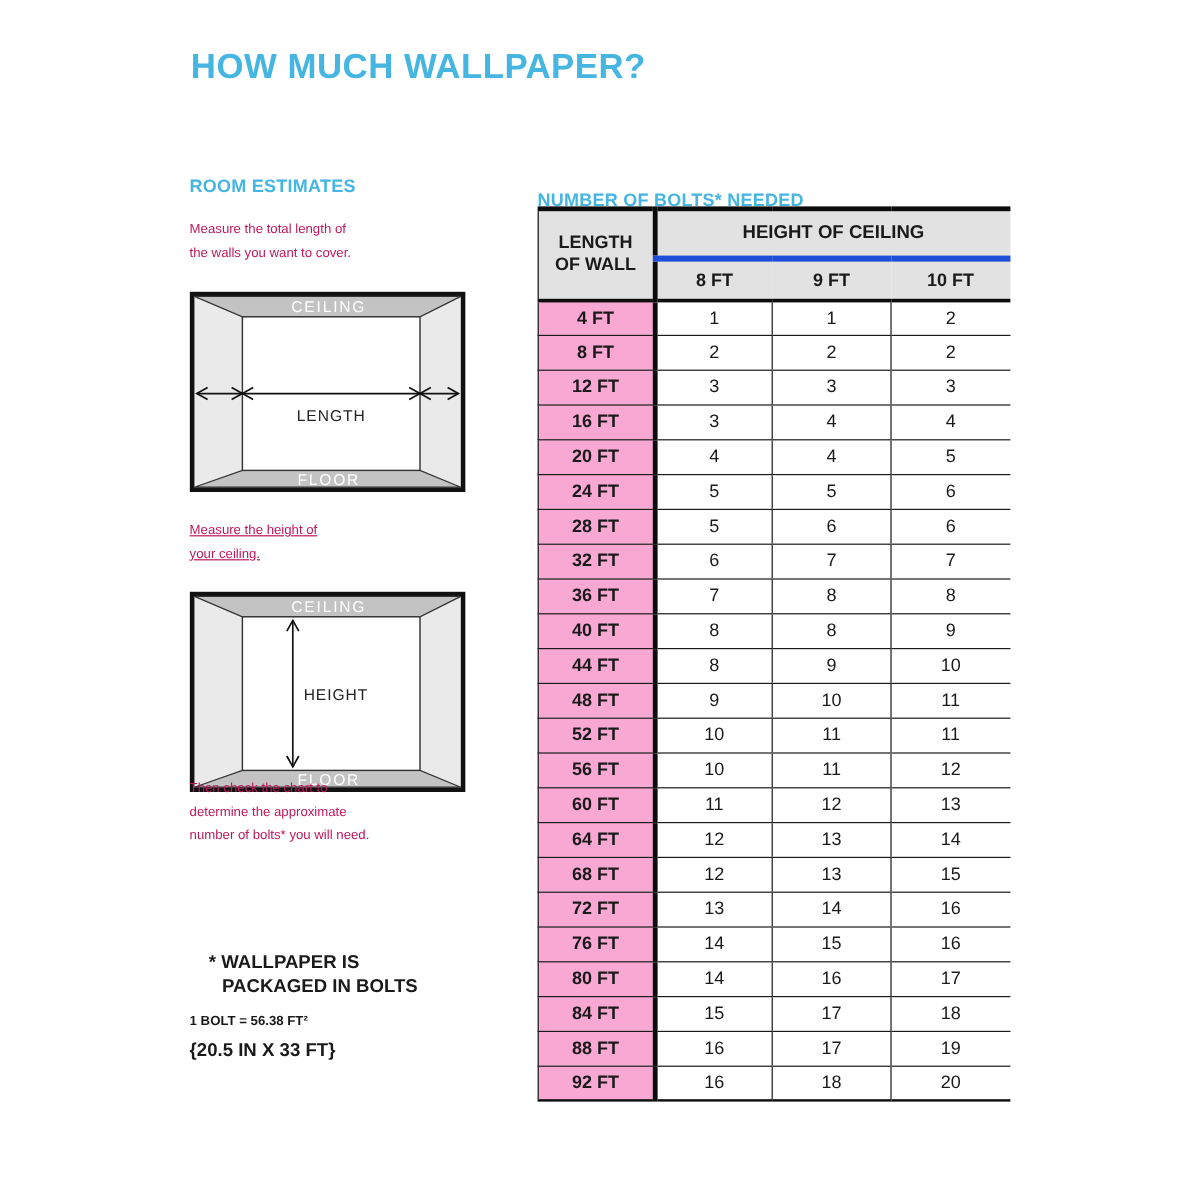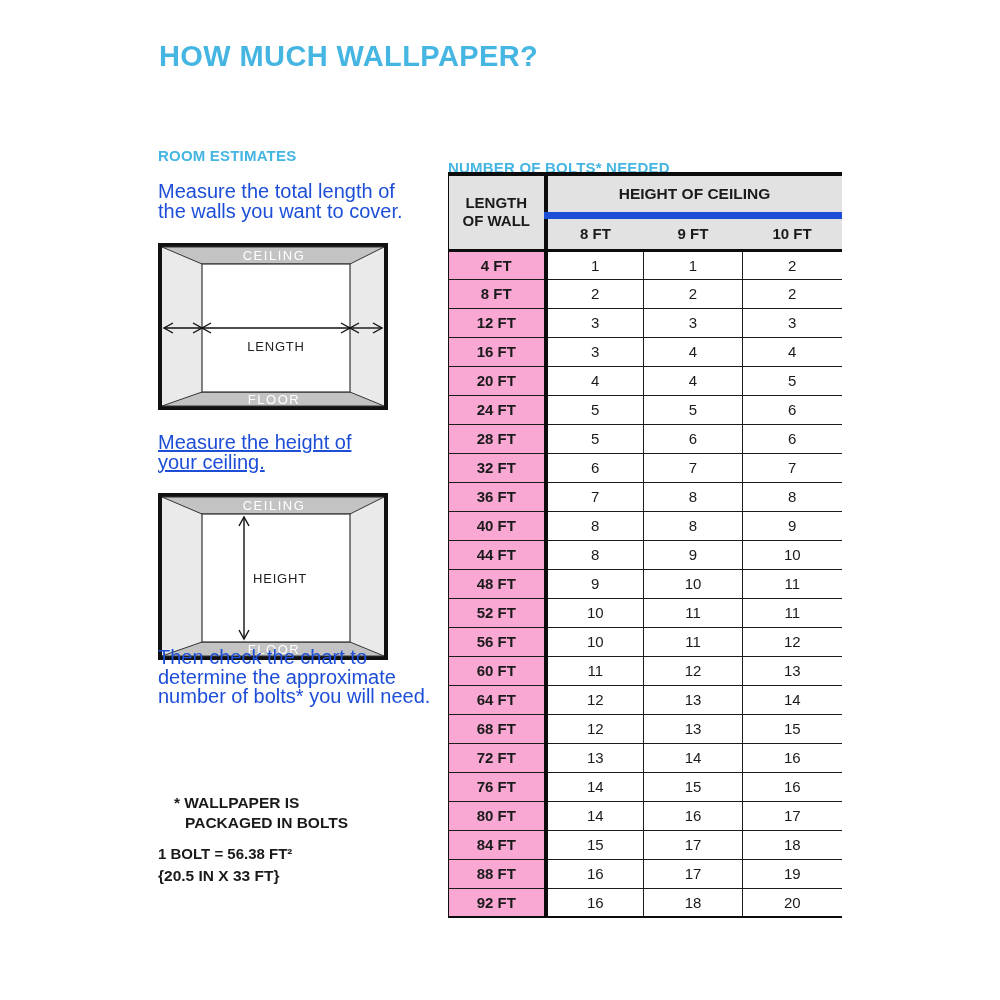--- a/index.html
+++ b/index.html
@@ -17,33 +17,33 @@
     color:#45b5e2;
   }
   .section-heading {
     position:absolute; font-size:15px; font-weight:bold;
     letter-spacing:0.2px; color:#45b5e2;
   }
   .room-heading { left:158px; top:147px; }
   .table-heading { left:448px; top:147px; width:393px; text-align:left;margin-top:12px; }
 
   .para {
-    position:absolute; left:158px; font-size:20px; line-height:19.5px;
-    white-space:pre-line; color:#1d4ed8;
+    position:absolute; left:158px; font-size:11px; line-height:19.5px;
+    white-space:pre-line; color:#be185d;
   }
   .para1 { top:182px; }
   .para2 { top:433px;text-decoration:underline; }
   .para3 { top:648px; }
 
   .footnote {
     position:absolute; left:174px; top:793px; font-size:15.5px;
     font-weight:bold; line-height:19.5px;
   }
   .footnote .indent { padding-left:11px; }
-  .bolt-eq   { position:absolute; left:158px; top:845px; font-size:15px; font-weight:bold; }
+  .bolt-eq   { position:absolute; left:158px; top:845px; font-size:11px; font-weight:bold; }
   .bolt-dims { position:absolute; left:158px; top:867px; font-size:15.5px; font-weight:bold; }
 
   .diagram { position:absolute; left:158px; }
   .diagram-1 { top:243px; }
   .diagram-2 { top:493px; }
 
   
   .bolts-table-wrap { position:absolute; left:448px; top:172px; }
   table.bolts {
     border-collapse:collapse; table-layout:fixed; width:393px;
@@ -59,21 +59,21 @@
 
   th.corner-cell {
     background:#e2e2e2; font-weight:bold; font-size:15px; line-height:18px;
     white-space:pre-line;
     border-left:1.5px solid #0c0c0c;
     border-right:4px solid #0c0c0c;
     border-bottom:3px solid #0c0c0c;
   }
   th.group-header {
     background:#e2e2e2; font-weight:bold; font-size:15.5px;
-    height:41px; border-bottom:7px solid #1d4ed8;
+    height:41px; border-bottom:5px solid #1d4ed8;
   }
   tr.sub-header th {
     background:#e2e2e2; font-weight:bold; font-size:15px;
     height:35px; border-bottom:3px solid #0c0c0c;
   }
   tbody th.wall-cell {
     background:#f9a8d4; font-weight:bold;
     border-left:1.5px solid #0c0c0c;
     border-right:4px solid #0c0c0c;
     border-bottom:1.5px solid #1a1a1a;

